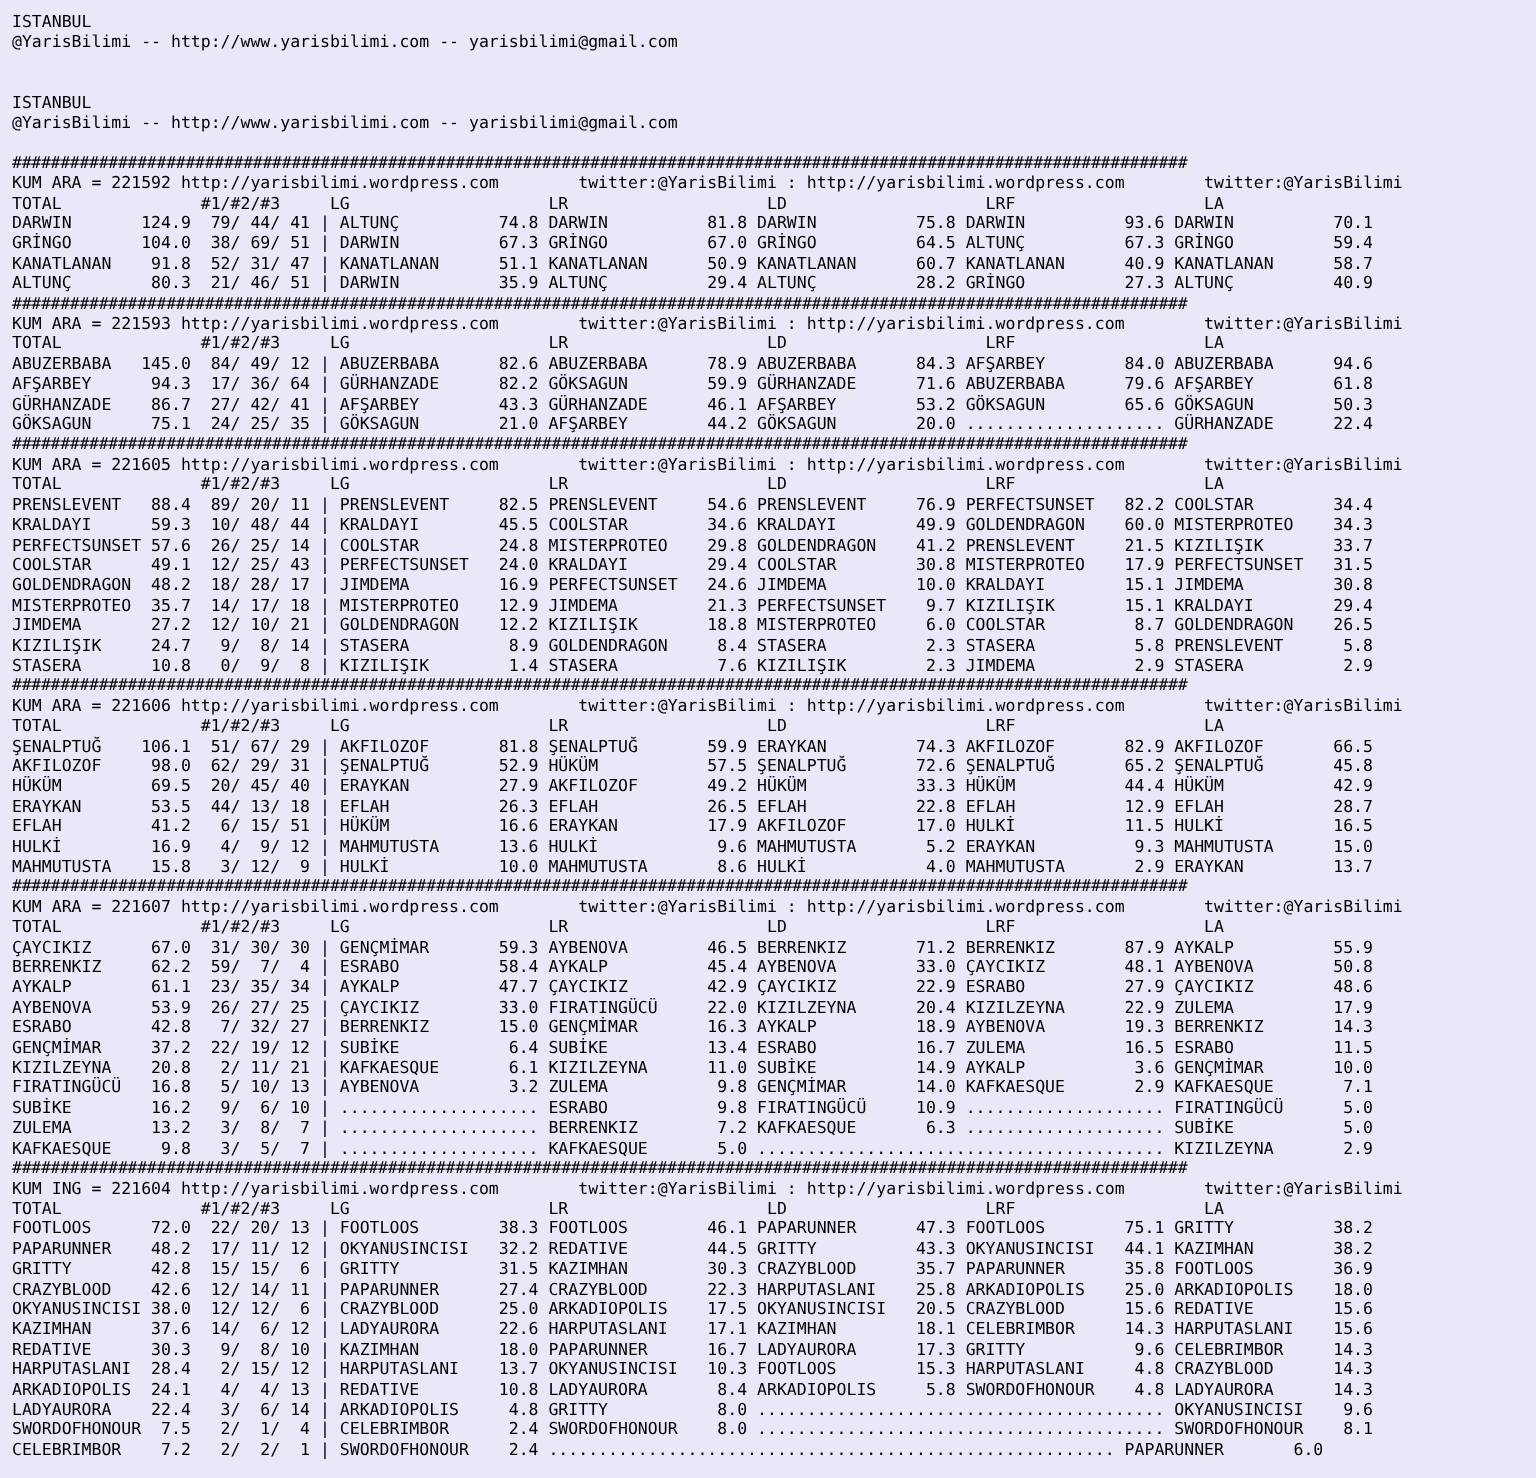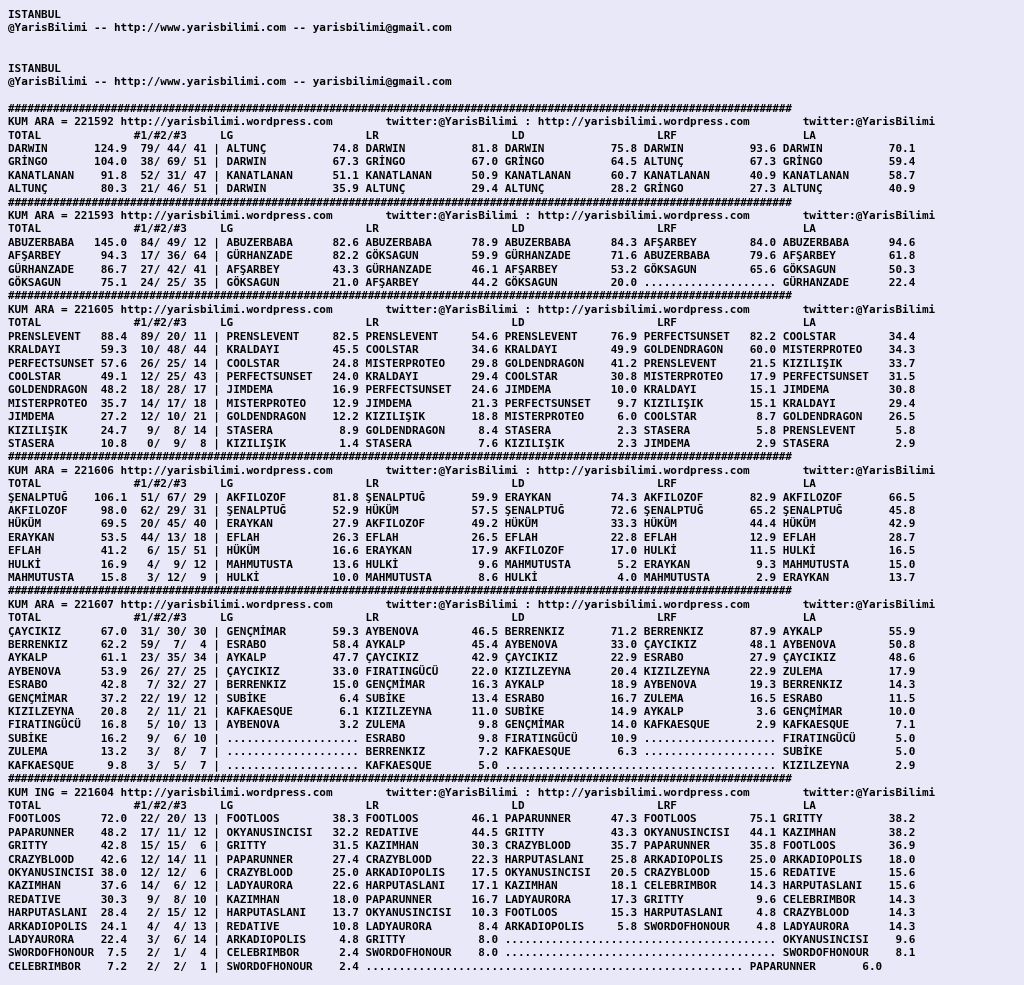--- a/index.html
+++ b/index.html
@@ -12,21 +12,20 @@
     min-height: 985px;
     font-family: "DejaVu Sans Mono", "Liberation Mono", monospace;
     font-size: 11px;
     line-height: 13.4px;
     color: #000000;
   }
   #doc {
     padding: 8px 6px 4px 8px;
     white-space: pre;
     letter-spacing: 0px;
-    font-weight: bold;
   }
   .line {
     white-space: pre;
     font-family: "DejaVu Sans Mono", "Liberation Mono", monospace;
     font-size: 11px;
     line-height: 13.4px;
   }
   .blank { height: 13.4px; }
   .sep { letter-spacing: -0.2px; }
 </style>

